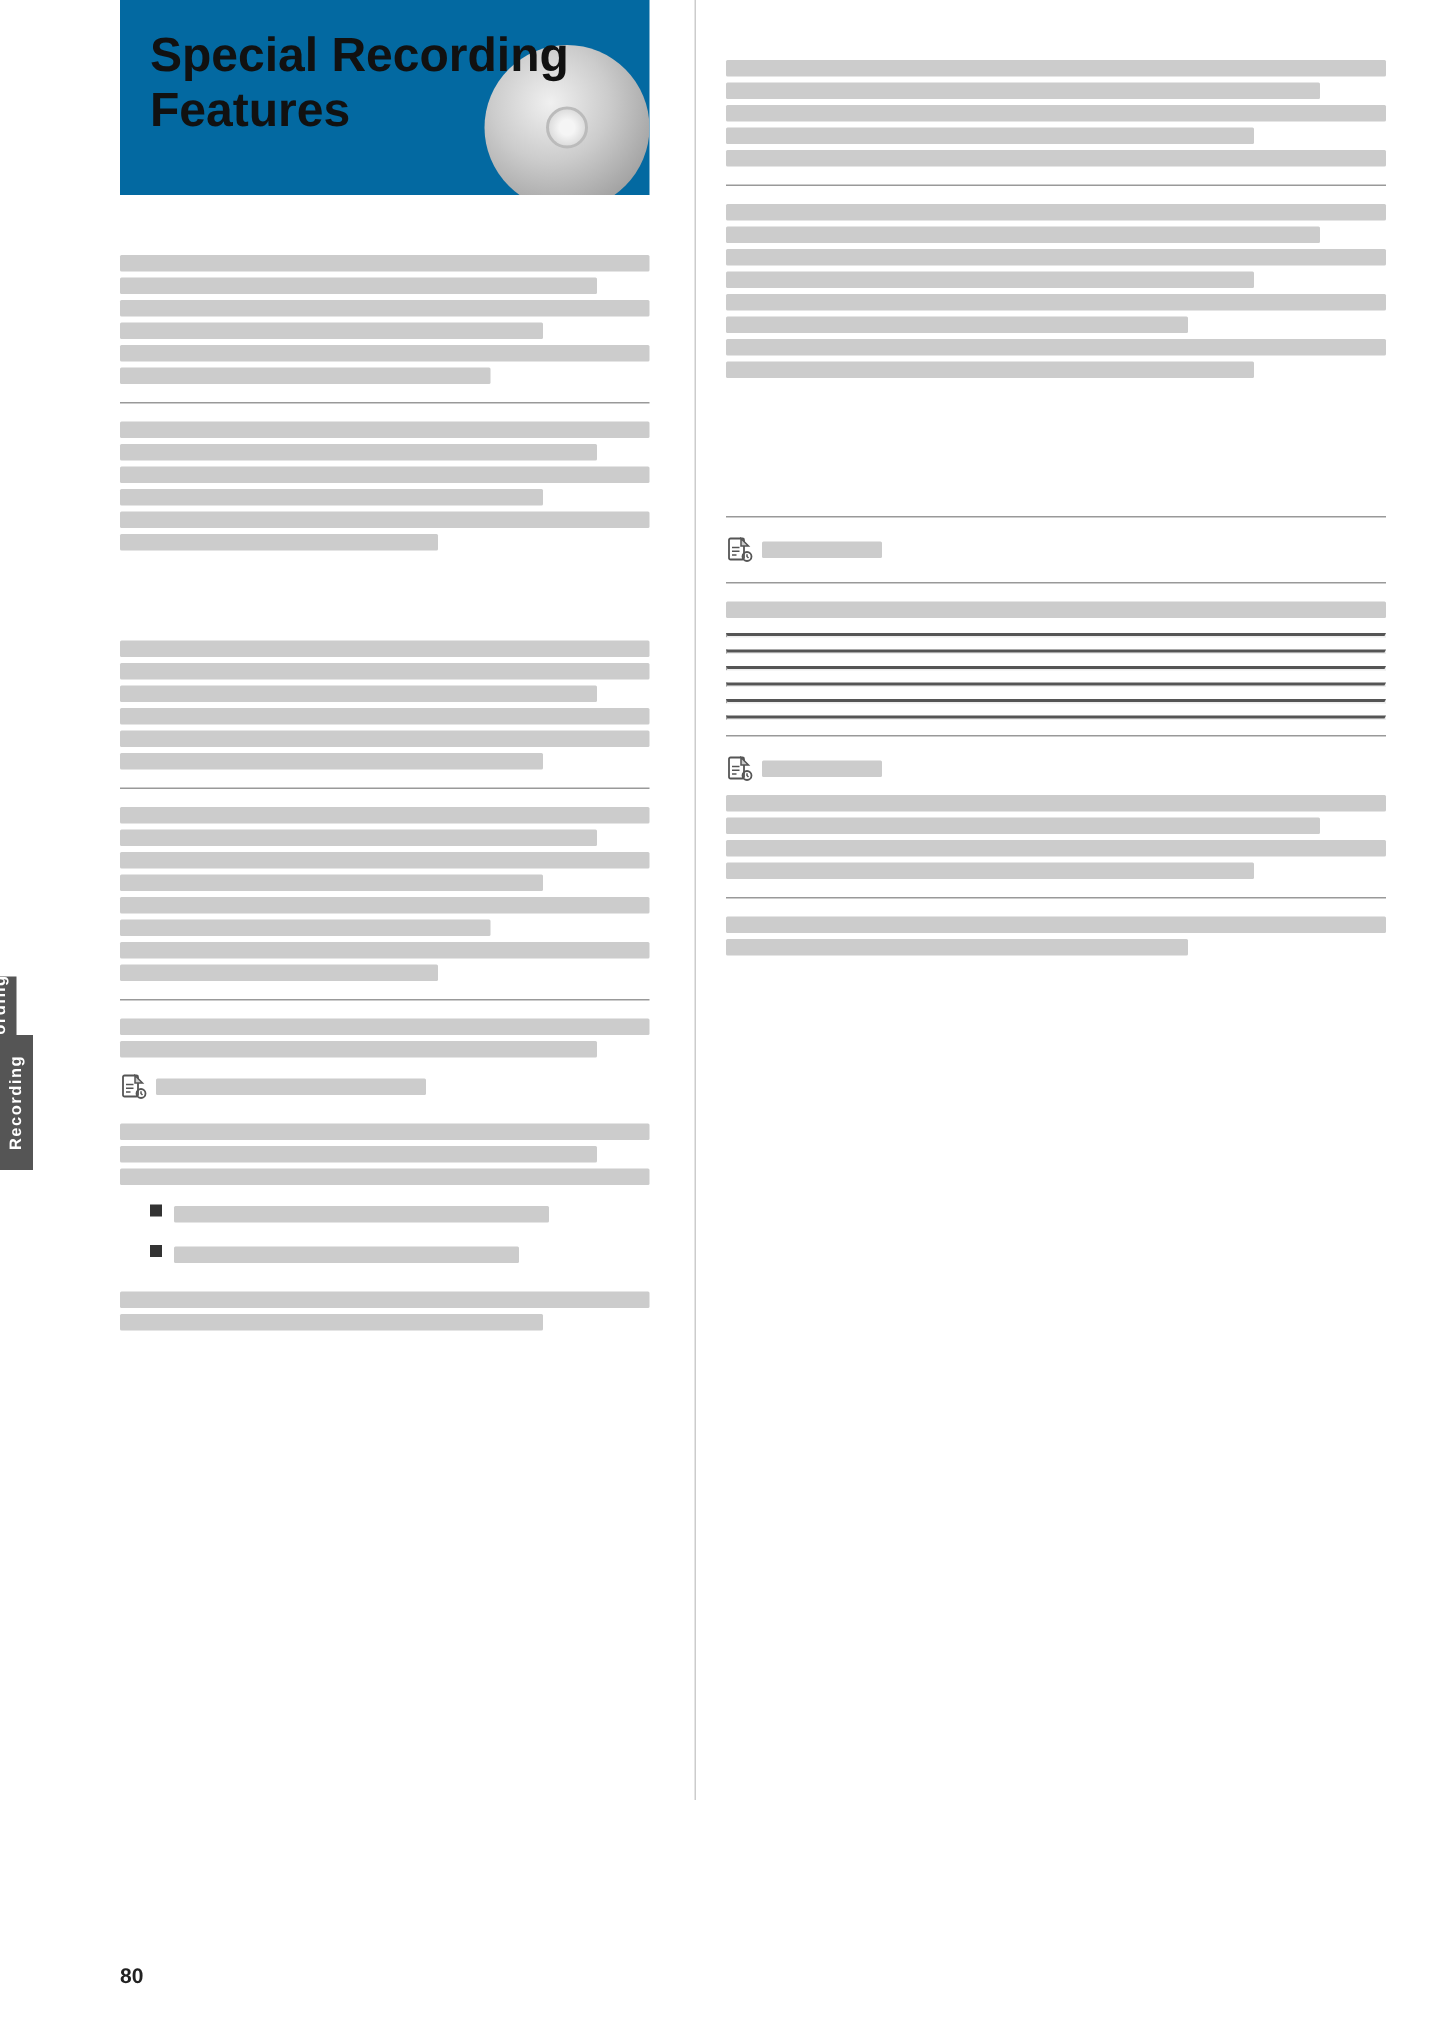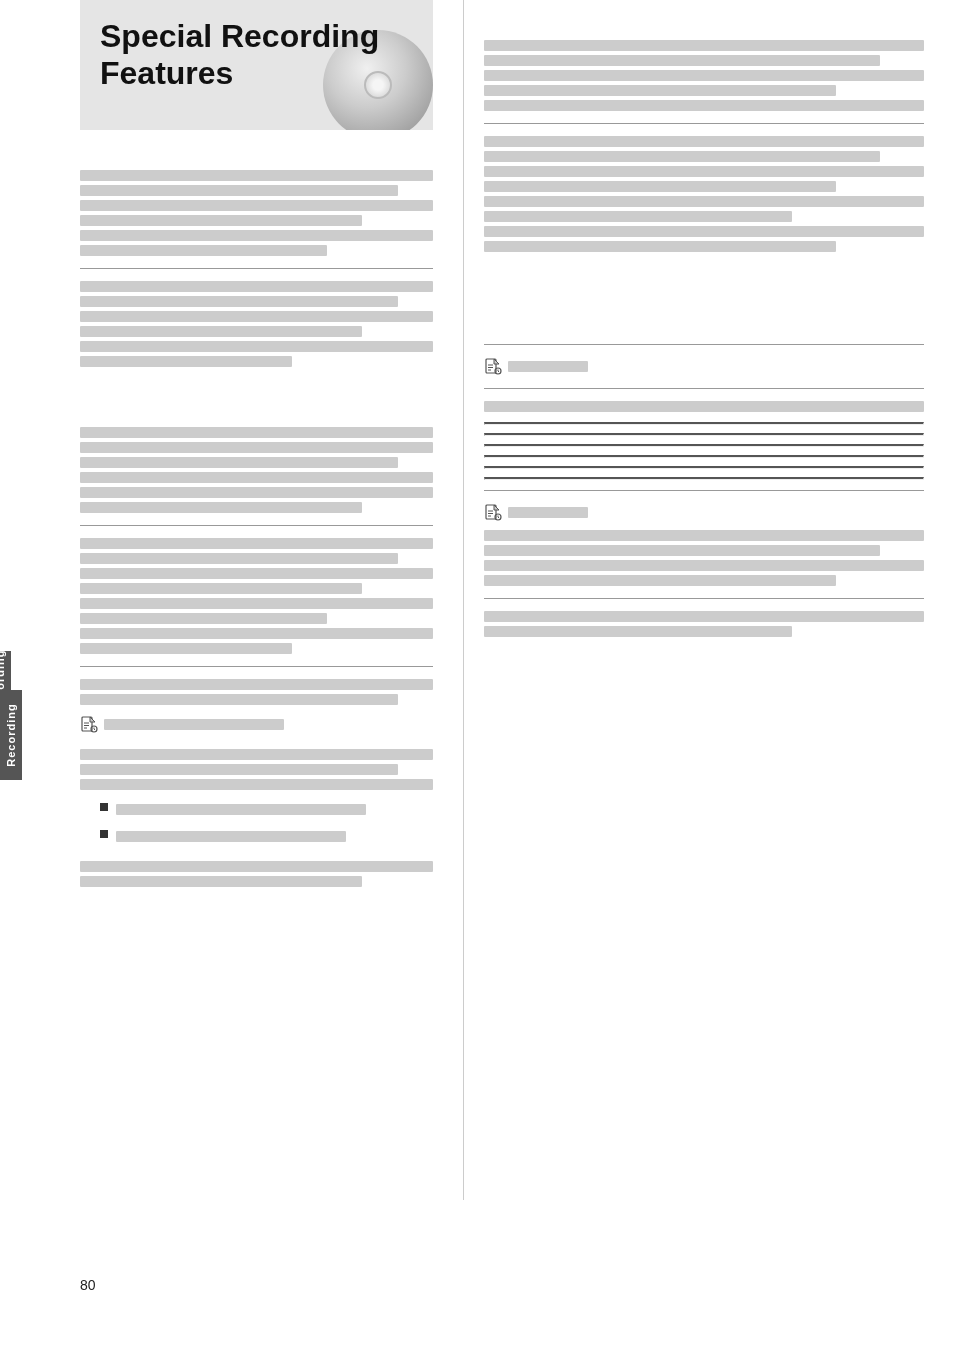--- a/index.html
+++ b/index.html
@@ -42,21 +42,21 @@
     }
 
     
     .header-box {
       position: relative;
       height: 130px;
       overflow: hidden;
     }
 
     .header-box-left {
-      background: #e5e5e5;
+      background: #0369a1;
       display: flex;
       align-items: flex-start;
       padding: 18px 20px 10px 20px;
     }
 
     .header-box-right {
       background: #e8e8e8;
       display: flex;
       align-items: flex-start;
       padding: 18px 20px 10px 20px;
@@ -439,15 +439,15 @@
             color: #fff;
             font-size: 11px;
             font-weight: bold;
             letter-spacing: 1px;
             white-space: nowrap;
             transform: rotate(-90deg);
             display: block;
           ">Recording</span>
   </div>
 
-  <div class="page-number" style="position:absolute; bottom:56px; left:80px; font-size:14px; font-weight:normal;">80</div>
+  <div class="page-number" style="position:absolute; bottom:24px; left:80px; font-size:14px; font-weight:bold;">80</div>
 
 </div>
 
 </body></html>

